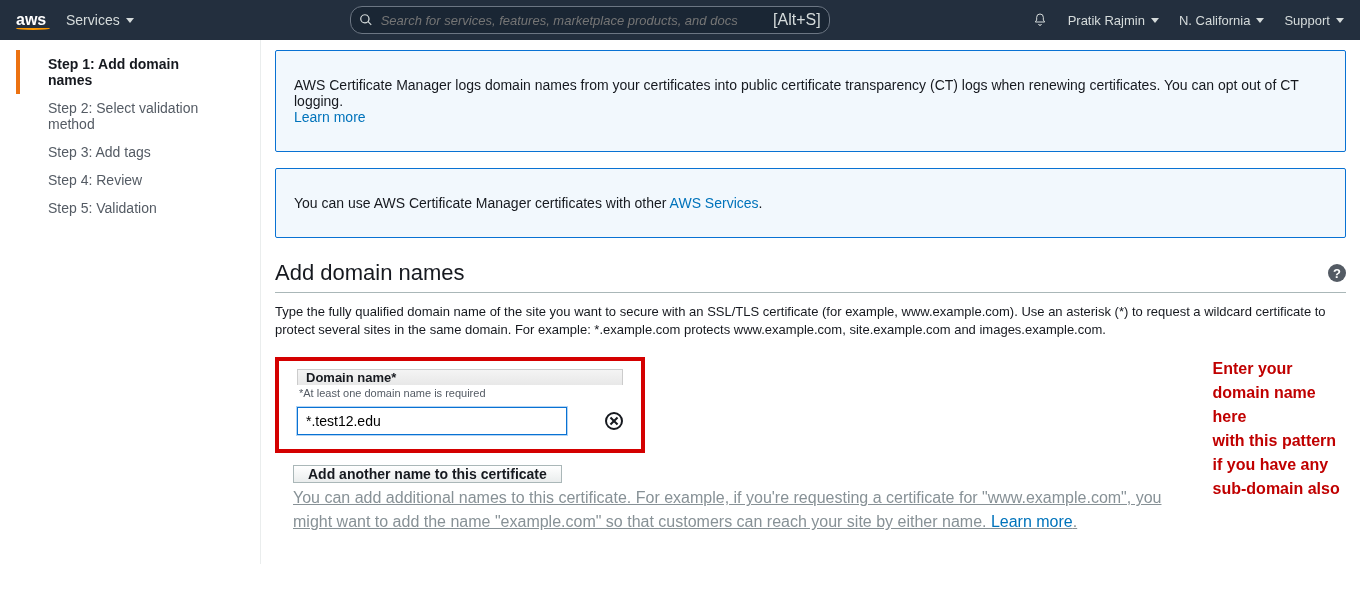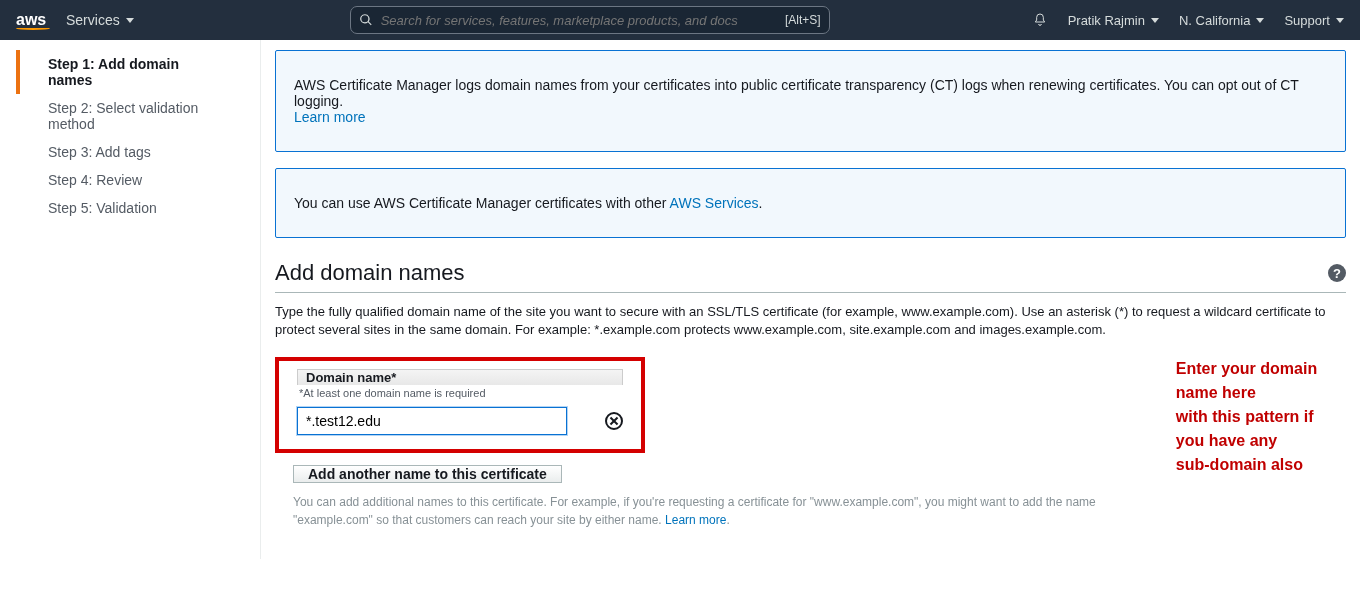--- a/index.html
+++ b/index.html
@@ -4,24 +4,24 @@
 <style>
 * { box-sizing: border-box; margin: 0; padding: 0; }
 body { font-family: "Amazon Ember", "Helvetica Neue", Arial, sans-serif; font-size: 14px; color: #16191f; background: #fff; }
 
 .topbar { background: #232f3e; height: 40px; display: flex; align-items: center; padding: 0 16px; color: #fff; gap: 16px; }
 .aws-logo { font-weight: bold; font-size: 16px; color: #fff; text-decoration: none; }
 .aws-logo .swoosh { display:block; height:3px; width:34px; border-bottom: 2px solid #ff9900; border-radius: 50%; margin-top:-2px;}
 .services-btn { color: #d5dbdb; font-size: 14px; display:flex; align-items:center; gap:6px; cursor:pointer;}
 .caret { display:inline-block; width:0; height:0; border-left:4px solid transparent; border-right:4px solid transparent; border-top:5px solid #d5dbdb;}
 .spacer-flex { flex:1; }
-.search-wrap { display:flex; align-items:center; background:#1a2634; border:1px solid #6c7683; border-radius:7px; height:28px; width:480px; padding:0 8px; color:#879196; margin-left: 200px;}
+.search-wrap { display:flex; align-items:center; background:#1a2634; border:1px solid #6c7683; border-radius:12px; height:28px; width:480px; padding:0 8px; color:#879196; margin-left: 200px;}
 .search-wrap svg { width:14px; height:14px; fill:#d5dbdb; margin-right:8px;}
 .search-input { background:transparent; border:none; outline:none; color:#fff; font-style:italic; flex:1; font-size:13px;}
-.search-kbd { font-size:12px; color:#d5dbdb; }
+.search-kbd { font-size:16px; color:#d5dbdb; }
 .top-right { display:flex; align-items:center; gap:20px; color:#d5dbdb; font-size:13px;}
 .top-right .item {display:flex; align-items:center; gap:6px; cursor:pointer;}
 .bell-icon { width:16px; height:16px; fill:none; stroke:#d5dbdb; stroke-width:1.5;}
 
 .layout { display:flex; }
 .sidebar { width:260px; padding: 10px 16px; }
 .side-item { padding: 6px 18px 6px 28px; font-size:14px; color:#545b64; cursor:pointer; border-left: 4px solid transparent; }
 .side-item.active { color:#16191f; font-weight:bold; border-left:4px solid #ec7211; }
 
 .main { flex:1; border-left:1px solid #eaeded; padding: 0 14px 30px 14px;}
@@ -41,21 +41,21 @@
 .form-note { font-size:11px; color:#545b64; padding:2px 2px 8px 2px;}
 .dom-input { width:270px; height:28px; border:1px solid #aab7b8; padding:0 8px; font-size:14px; margin-bottom:10px; display:block;}
 .dom-row { display:flex; align-items:center; gap:18px;}
 .dom-row .dom-input { margin-bottom:0; border:1px solid #0972d3; outline:1px solid #b3d4f4;}
 .remove-btn { width:18px; height:18px; border-radius:50%; border:2px solid #16191f; display:flex; align-items:center; justify-content:center; font-size:11px; font-weight:bold; cursor:pointer; background:#fff; position:relative; left:20px;}
 .remove-btn::before, .remove-btn::after { content:""; position:absolute; width:10px; height:2px; background:#16191f;}
 .remove-btn::before{ transform:rotate(45deg);} .remove-btn::after{ transform:rotate(-45deg);}
 
 .callout { color:#c00000; font-weight:bold; font-size:16px; line-height:1.5; max-width:280px;}
 .add-btn { margin-top:12px; background:linear-gradient(#fff,#eaeded); border:1px solid #aab7b8; padding:0 14px; font-size:14px; font-weight:bold; color:#16191f; cursor:pointer; margin-left:18px;}
-.footer-note { font-size:12px; color:#879196; line-height:1.5; margin-top:10px; margin-left:18px;}
+.footer-note { font-size:16px; color:#879196; line-height:1.5; margin-top:3px; margin-left:18px;text-decoration:underline;}
 .footer-note a { color:#0073bb; text-decoration:none;}
 </style>
 </head>
 <body>
 
 <div class="topbar">
   <div class="aws-logo">
     <span>aws</span>
     <span class="swoosh"></span>
   </div>

